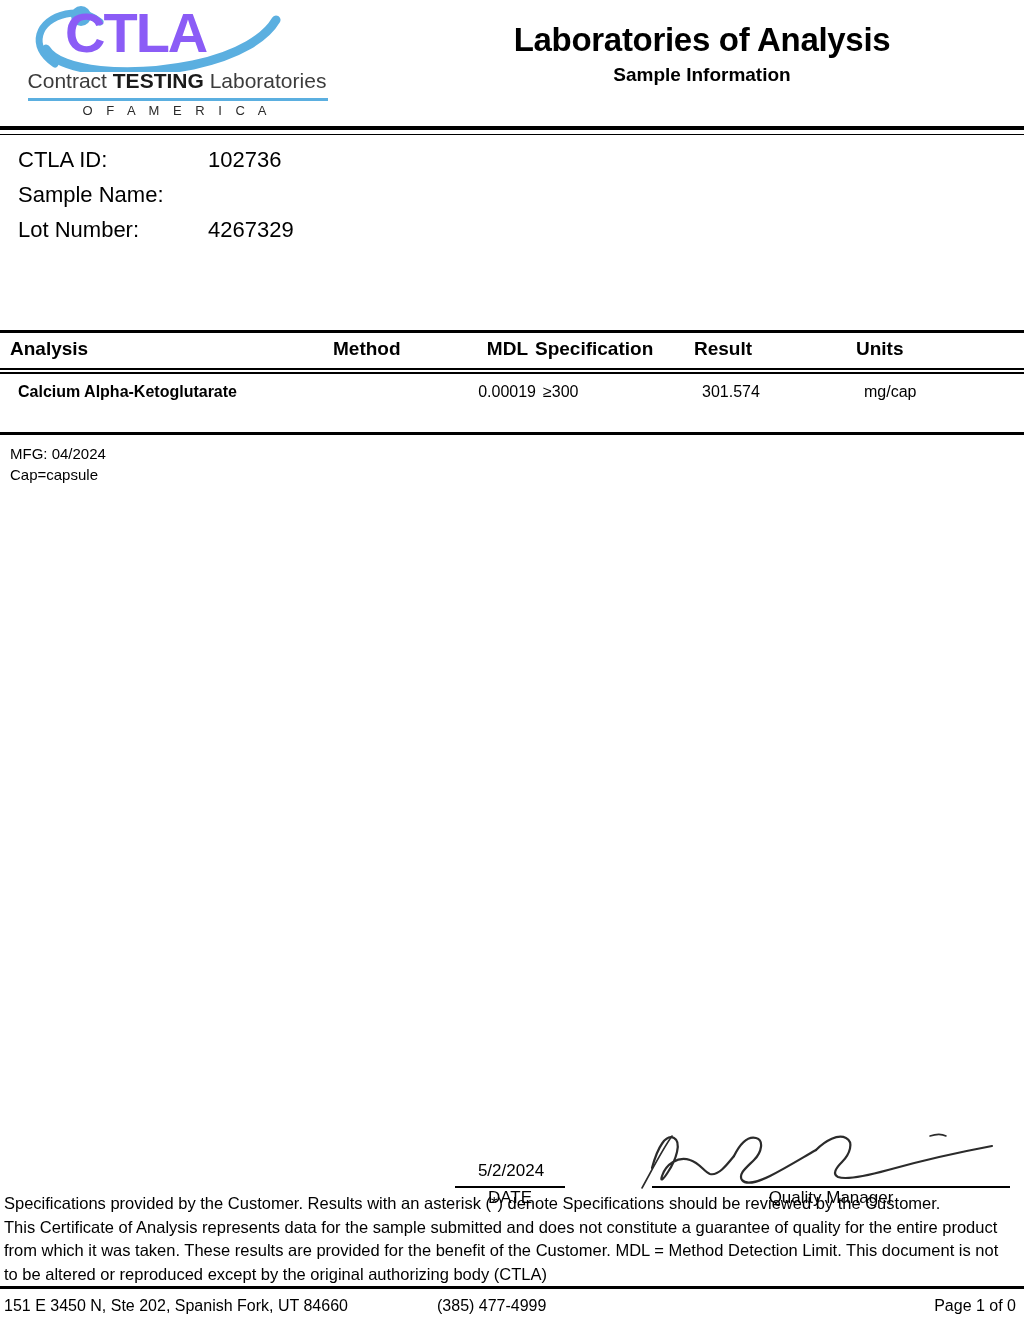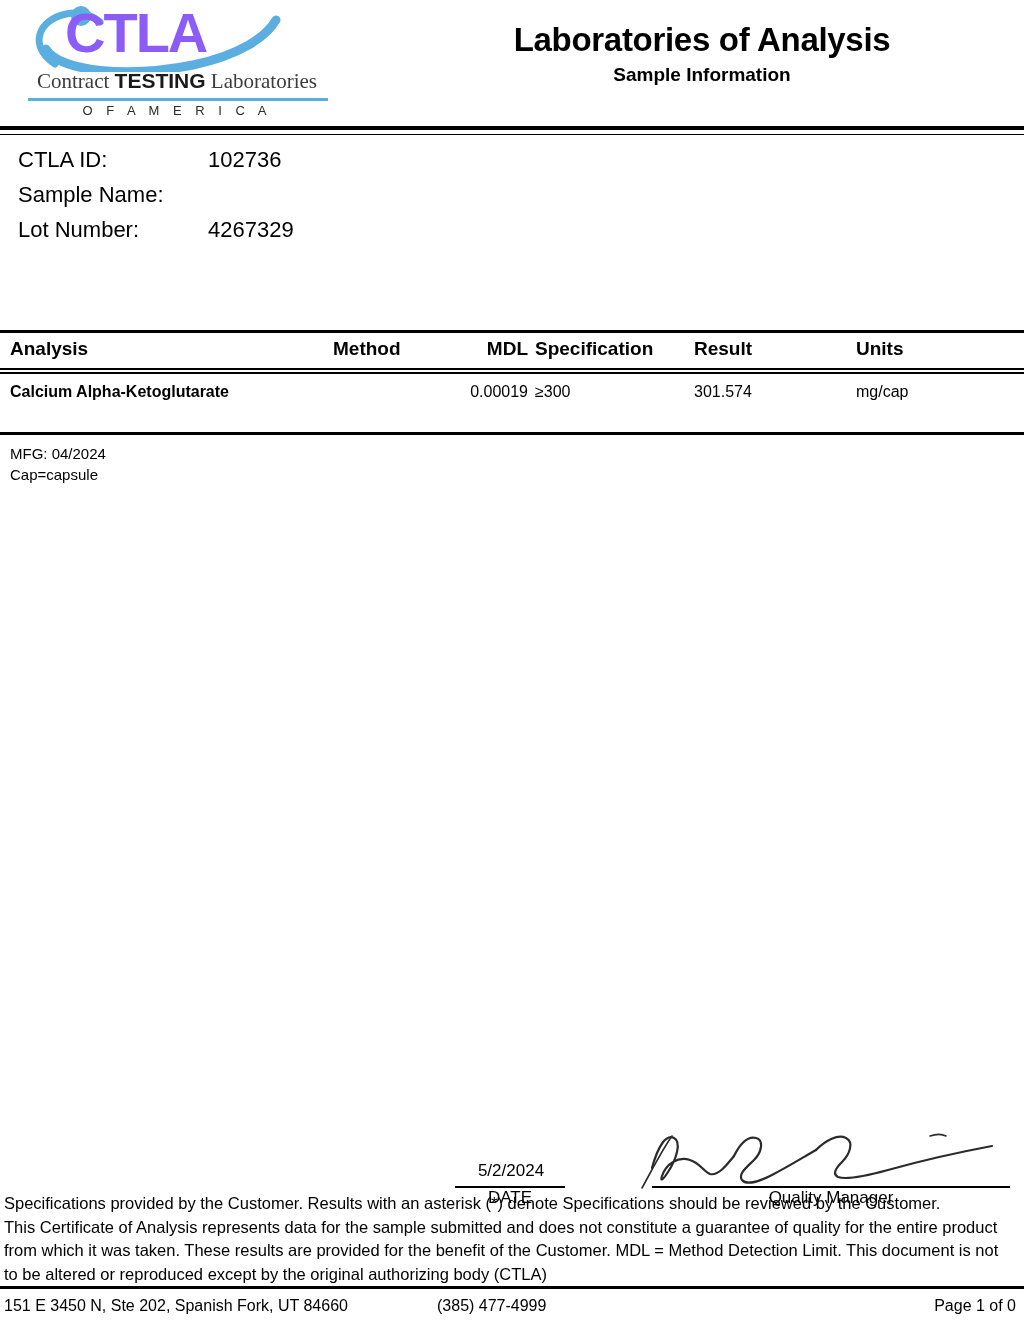--- a/index.html
+++ b/index.html
@@ -49,21 +49,21 @@
   #logo-subtitle {
     position: absolute;
     left: 8px; top: 66px;
     width: 322px;
     text-align: center;
     font-size: 21px;
     line-height: 25px;
     color: #3c3c3c;
     white-space: nowrap;
   }
-  #logo-subtitle .lt { font-weight: 300; font-family: Liberation Serif, serif; }
+  #logo-subtitle .lt { font-weight: 300; }
   #logo-subtitle .bd { font-weight: bold; color: #1a1a1a; }
   #logo-blueline {
     position: absolute;
     left: 20px; top: 96px;
     width: 300px;
     height: 3px;
     background: #5BAFE0;
   }
   #logo-america {
     position: absolute;
@@ -182,20 +182,21 @@
     position: absolute;
     left: 0; top: 50px;
     width: 1024px;
     height: 30px;
   }
   .result-row .td {
     position: absolute;
     font-size: 16px;
     line-height: 24px;
     white-space: nowrap;
+    margin-left: 8px;
   }
   .result-row .td.analysis {
     font-weight: bold;
   }
   #results-bottom-rule {
     position: absolute;
     left: 0; top: 102px;
     width: 1024px;
     height: 3px;
     background: #000;

